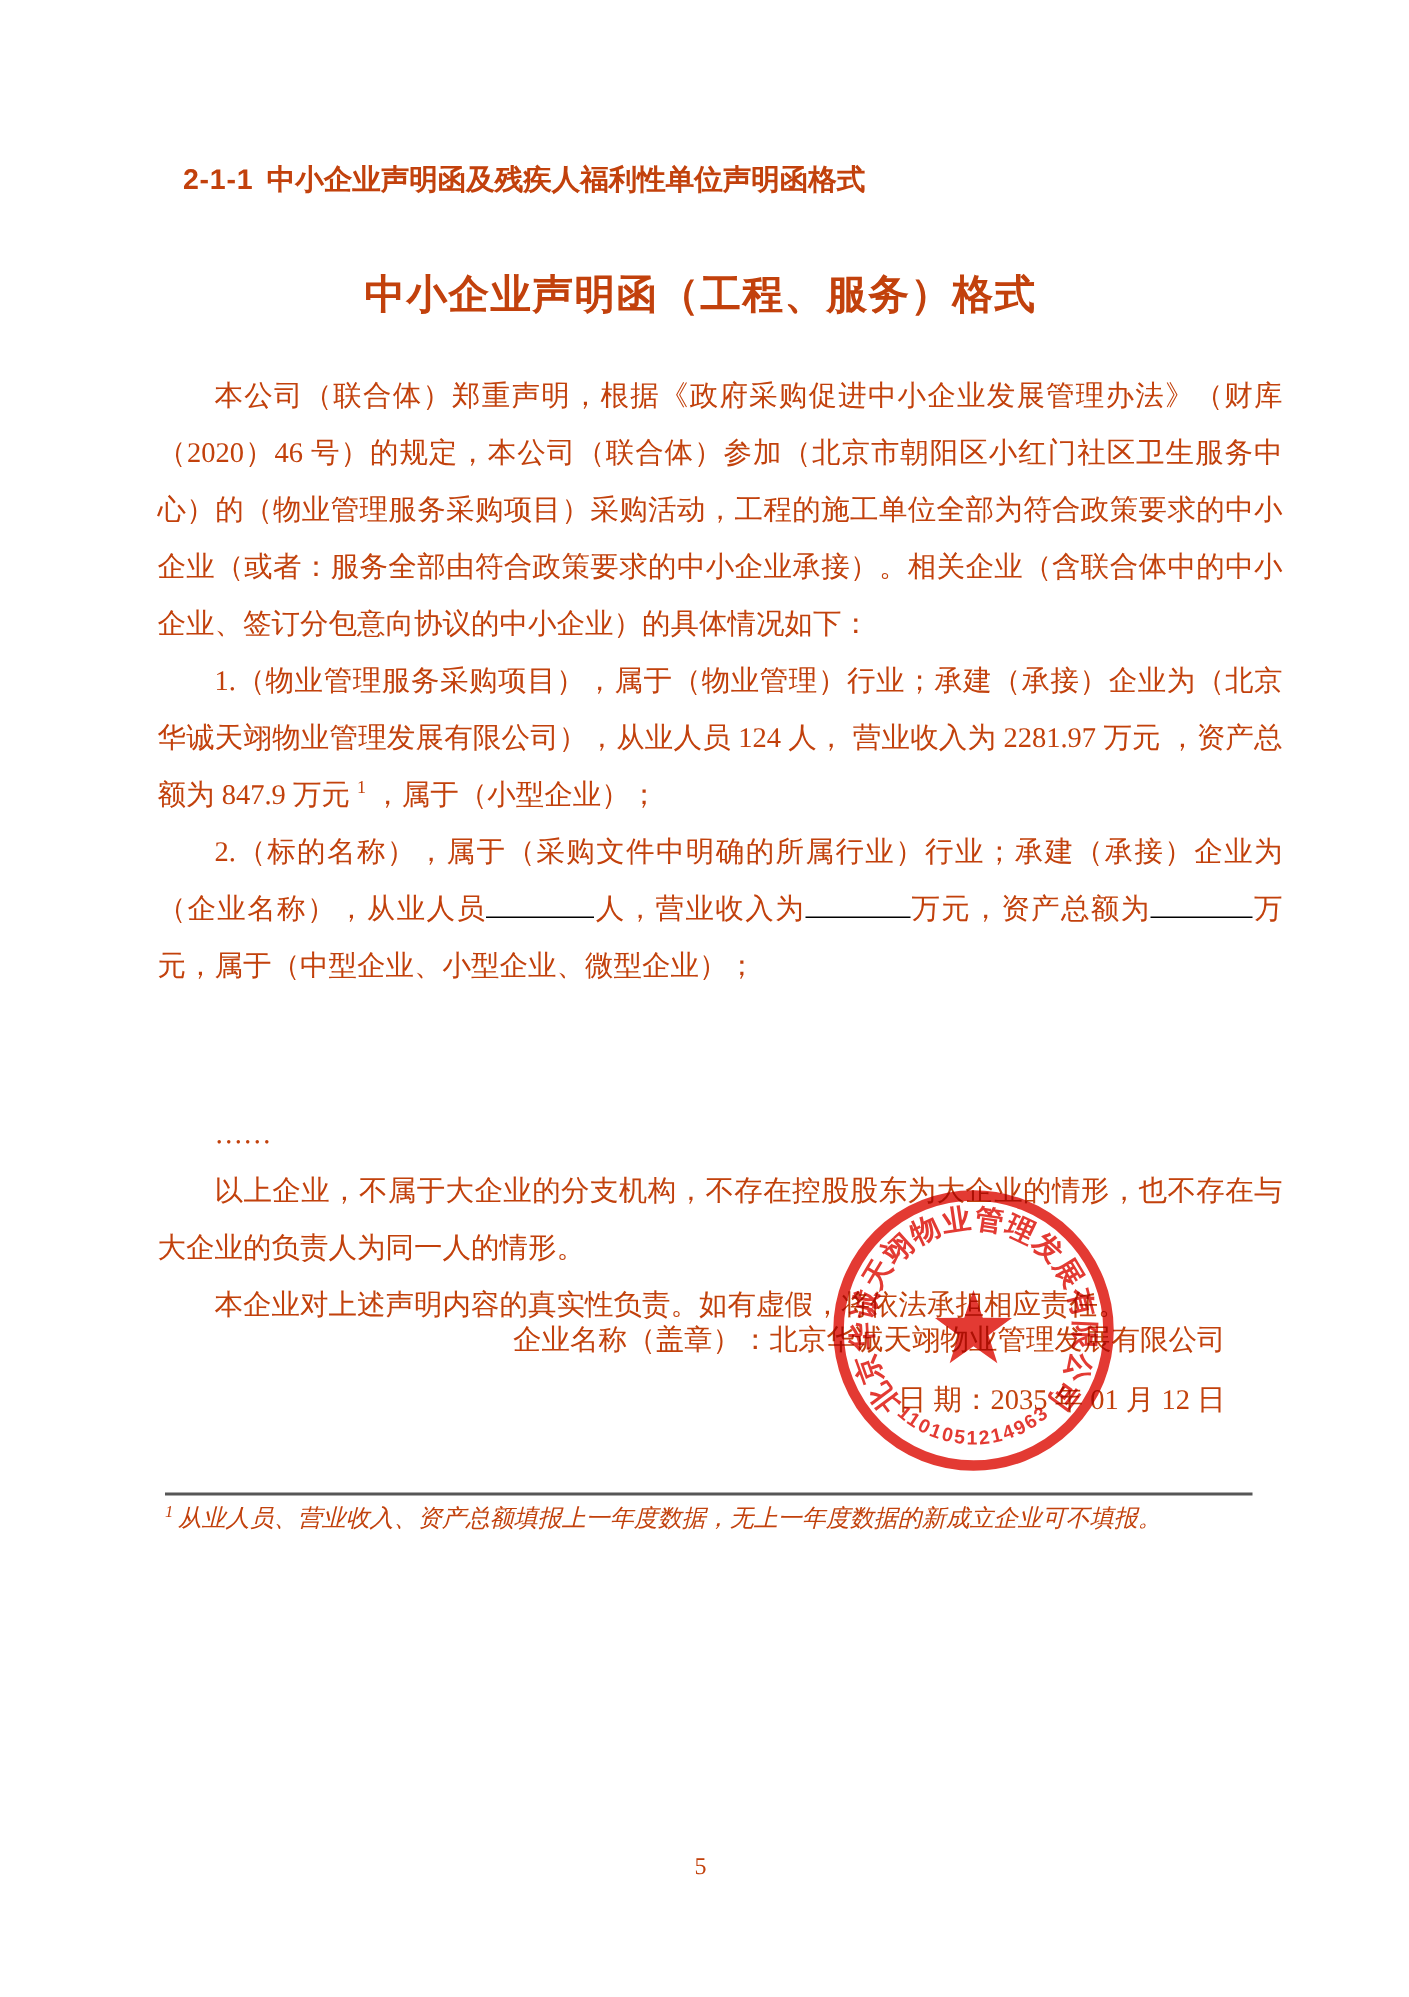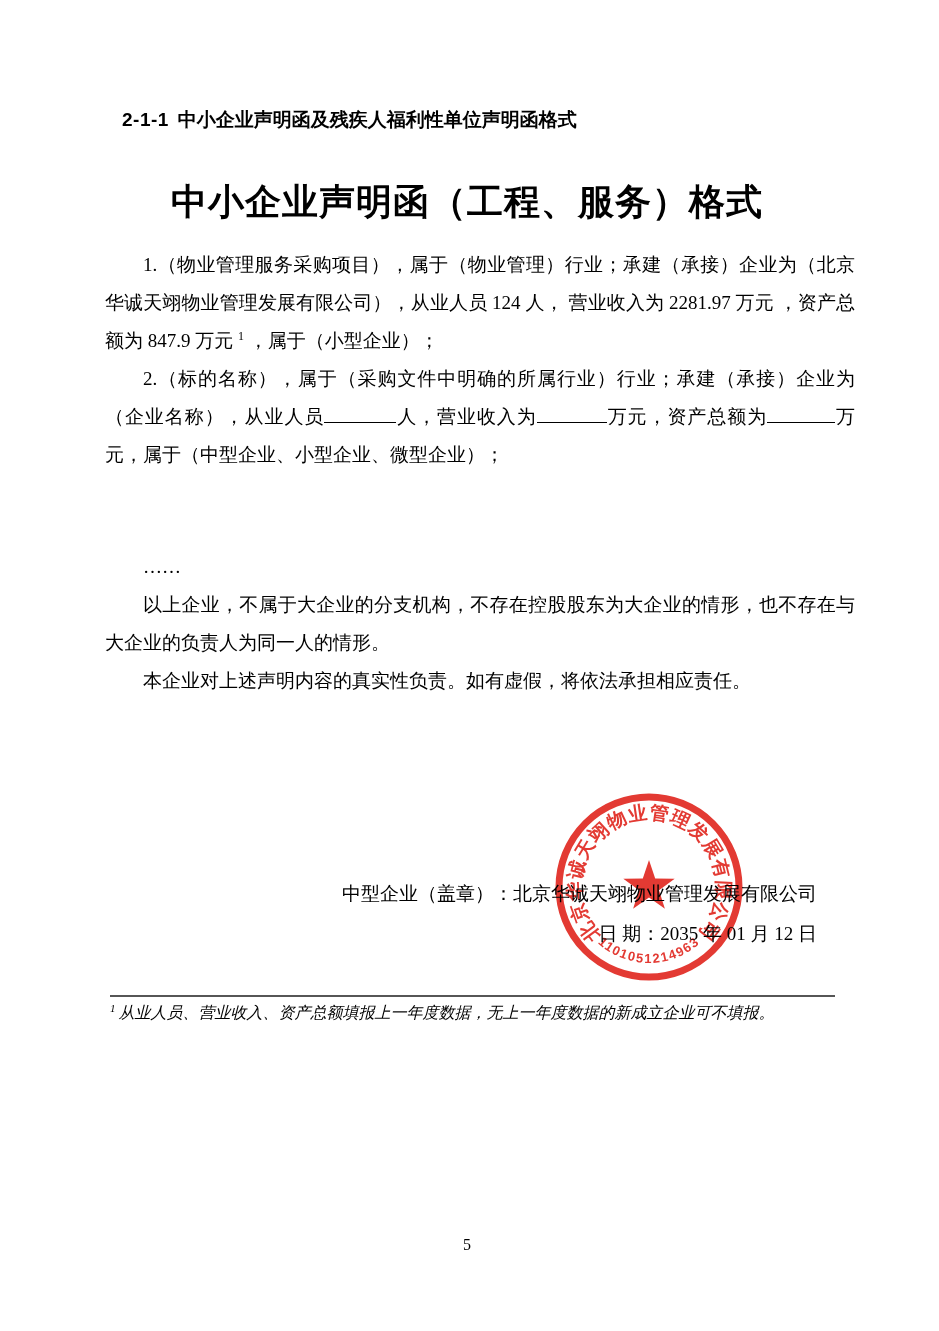--- a/index.html
+++ b/index.html
@@ -1,21 +1,21 @@
 <!DOCTYPE html>
 <html><head>
 <meta charset="utf-8">
 <style>
   html, body { margin: 0; padding: 0; background: #ffffff; }
   .page {
     position: relative;
     width: 934px;
     height: 1331px;
     background: #ffffff;
-    color: #000000;
+    color: #c2410c;
     font-family: "Liberation Serif", "DejaVu Serif", serif;
     overflow: hidden;
   }
   .heading {
     position: absolute;
     left: 122px;
     top: 107px;
     font-family: "Liberation Sans", "DejaVu Sans", sans-serif;
     font-weight: bold;
     font-size: 19px;
@@ -24,21 +24,21 @@
   .heading .num { margin-right: 9px; letter-spacing: 0.5px; }
   .title {
     position: absolute;
     left: 0;
     top: 178px;
     width: 100%;
     margin: 0;
     text-align: center;
     font-family: Liberation Mono, monospace;
     font-weight: bold;
-    font-size: 36px;
+    font-size: 27px;
     letter-spacing: 1px;
   }
   .doc-body {
     position: absolute;
     left: 105px;
     top: 246px;
     width: 750px;
     font-size: 19px;
     line-height: 38px;
     text-align: justify;
@@ -118,30 +118,31 @@
 
 <div class="page">
 
   <div class="heading">
     <span class="num">2-1-1</span><span>中小企业声明函及残疾人福利性单位声明函格式</span>
   </div>
 
   <h1 class="title">中小企业声明函（工程、服务）格式</h1>
 
   <div class="doc-body">
+    <p class="para"><span>本公司（联合体）郑重声明，根据《政府采购促进中小企业发展管理办法》（财库（2020）46 号）的规定，本公司（联合体）参加（北京市朝阳区小红门社区卫生服务中心）的（物业管理服务采购项目）采购活动，工程的施工单位全部为符合政策要求的中小企业（或者：服务全部由符合政策要求的中小企业承接）。相关企业（含联合体中的中小企业、签订分包意向协议的中小企业）的具体情况如下：</span></p>
     <p class="para"><span>1.</span><span class="u">（物业管理服务采购项目）</span><span>，属于</span><span class="u">（物业管理）</span><span>行业；承建（承接）企业为</span><span class="u">（北京华诚天翊物业管理发展有限公司）</span><span>，从业人员 </span><span class="u">124</span><span> 人， 营业收入为 </span><span class="u">2281.97</span><span> 万元 ，资产总额为 </span><span class="u">847.9</span><span> 万元 </span><sup>1</sup><span> ，属于</span><span class="u">（小型企业）</span><span>；</span></p>
     <p class="para"><span>2.</span><span class="u">（标的名称）</span><span>，属于</span><span class="u">（采购文件中明确的所属行业）</span><span>行业；承建（承接）企业为</span><span class="u">（企业名称）</span><span>，从业人员</span><span class="blank" style="width: 72px;"></span><span>人，营业收入为</span><span class="blank" style="width: 70px;"></span><span>万元，资产总额为</span><span class="blank" style="width: 68px;"></span><span>万元，属于</span><span class="u">（中型企业、小型企业、微型企业）</span><span>；</span></p>
     <p class="para ellipsis"><span>……</span></p>
     <p class="para"><span>以上企业，不属于大企业的分支机构，不存在控股股东为大企业的情形，也不存在与大企业的负责人为同一人的情形。</span></p>
     <p class="para"><span>本企业对上述声明内容的真实性负责。如有虚假，将依法承担相应责任。</span></p>
   </div>
 
   <div class="signature">
     <div>
-      <span>中型企业（盖章）：</span><span class="u">北京华诚天翊物业管理发展有限公司</span>
+      <span>企业名称（盖章）：</span><span class="u">北京华诚天翊物业管理发展有限公司</span>
     </div>
     <div>
       <span>日  期：</span><span class="u">2035 年 01 月 12 日</span>
     </div>
   </div>
 
   <svg class="stamp" width="200" height="200" viewBox="0 0 200 200">
     <defs>
       <path id="sealArcTop" d="M 51.9 148.1 A 68 68 0 1 1 148.1 148.1" fill="none"></path>
       <path id="sealArcBottom" d="M 28.6 126 A 76 76 0 0 0 171.4 126" fill="none"></path>

